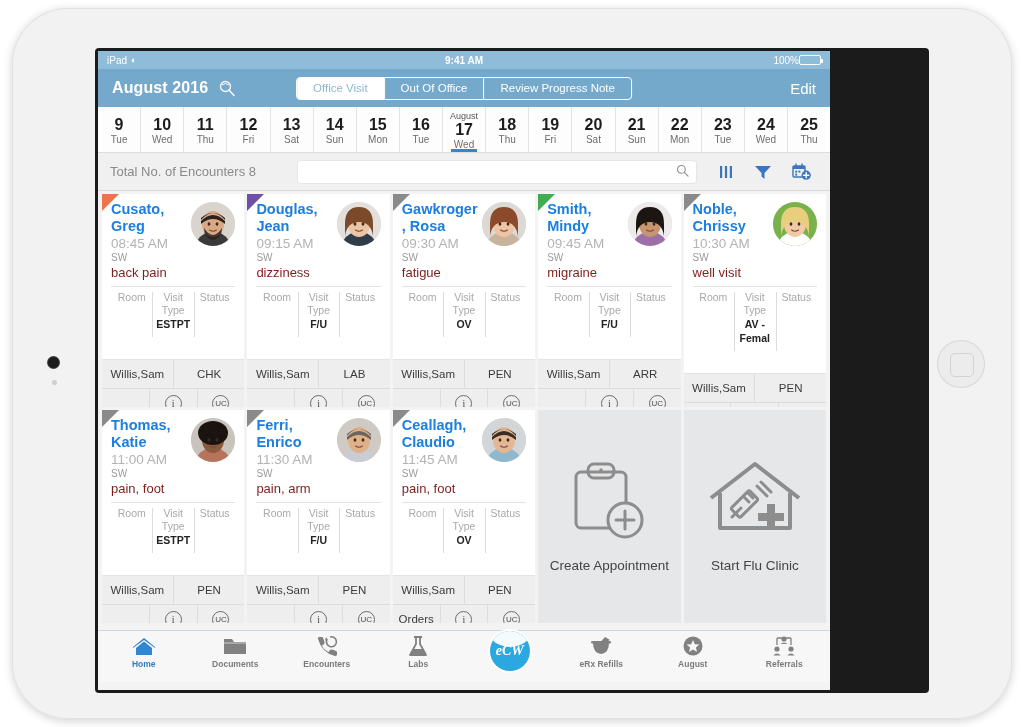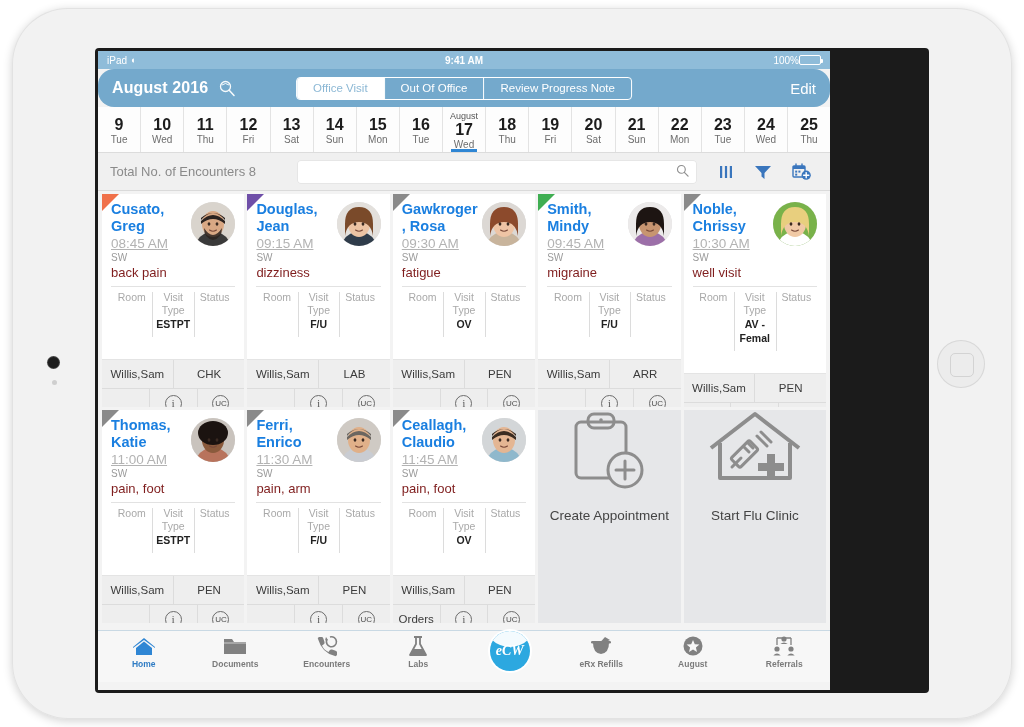--- a/index.html
+++ b/index.html
@@ -75,21 +75,21 @@
   .battery::after {
     content: ""; position: absolute; right: -3px; top: 3px;
     width: 2px; height: 4px; background: #fff; border-radius: 0 1px 1px 0;
   }
   .battery-fill { height: 100%; background: #fff; border-radius: 1px; }
 
   
   #app-header {
     height: 38px; background: #74a9cc;
     display: flex; align-items: center;
-    padding: 0 14px; gap: 10px; position: relative; border-radius: 16px;
+    padding: 0 14px; gap: 10px; position: relative;
   }
   #month-title { color: #ffffff; font-size: 16px; font-weight: bold; letter-spacing: 0.1px; }
   #month-search-icon { color: #ffffff; opacity: .95; display: flex; align-items: center; }
   #segmented {
     position: absolute; left: 50%; transform: translateX(-50%);
     display: flex; height: 23px;
     border: 1px solid #ffffff; border-radius: 4px; overflow: hidden;
   }
   .seg {
     padding: 0 16px; display: flex; align-items: center;
@@ -167,21 +167,21 @@
     border-top: 17px solid #f0714a;
     border-right: 17px solid transparent;
   }
   .card-body { padding: 7px 9px 0 9px; flex: 1; display: flex; flex-direction: column; }
   .card-top { display: flex; align-items: flex-start; }
   .card-info { flex: 1; min-width: 0; padding-right: 4px; }
   .pt-name {
     font-size: 14.5px; font-weight: bold; color: #1a7fe0;
     line-height: 17px; word-wrap: break-word;
   }
-  .pt-time { font-size: 13.5px; color: #b3b3b3; line-height: 17px; text-decoration: underline; }
+  .pt-time { font-size: 13.5px; color: #b3b3b3; line-height: 17px; }
   .pt-prov { font-size: 10px; color: #9a9a9a; line-height: 11px; }
   .pt-reason { font-size: 13px; color: #7f1d1d; line-height: 17px; padding-top: 1px; }
   .avatar {
     width: 44px; height: 44px; border-radius: 50%;
     flex: 0 0 44px; overflow: hidden; margin-top: 1px;
     background: #ddd;
   }
   .avatar svg { display: block; }
   .meta-divider { border-top: 1px solid #e2e2e2; margin: 5px 0 0 0; }
   .meta-row { display: flex; padding-top: 4px; }
@@ -211,21 +211,21 @@
     border: 1px solid #6c6c6c; display: flex;
     align-items: center; justify-content: center;
     font-size: 10px; color: #4d4d4d; font-family: "Liberation Serif", serif;
   }
   .circ-icon.uc { font-size: 8px; font-family: "Liberation Sans", sans-serif; }
 
   
   .action-tile {
     background: #e6e7e9;
     display: flex; flex-direction: column;
-    align-items: center; 
+    align-items: center; justify-content: center;
     gap: 16px;
   }
   .action-tile .at-label { font-size: 13.5px; color: #444; }
   .action-tile svg { display: block; }
 
   
   #tabbar {
     height: 52px; background: #f7f7f7;
     border-top: 1px solid #c9d9e4;
     display: flex; align-items: flex-start;

